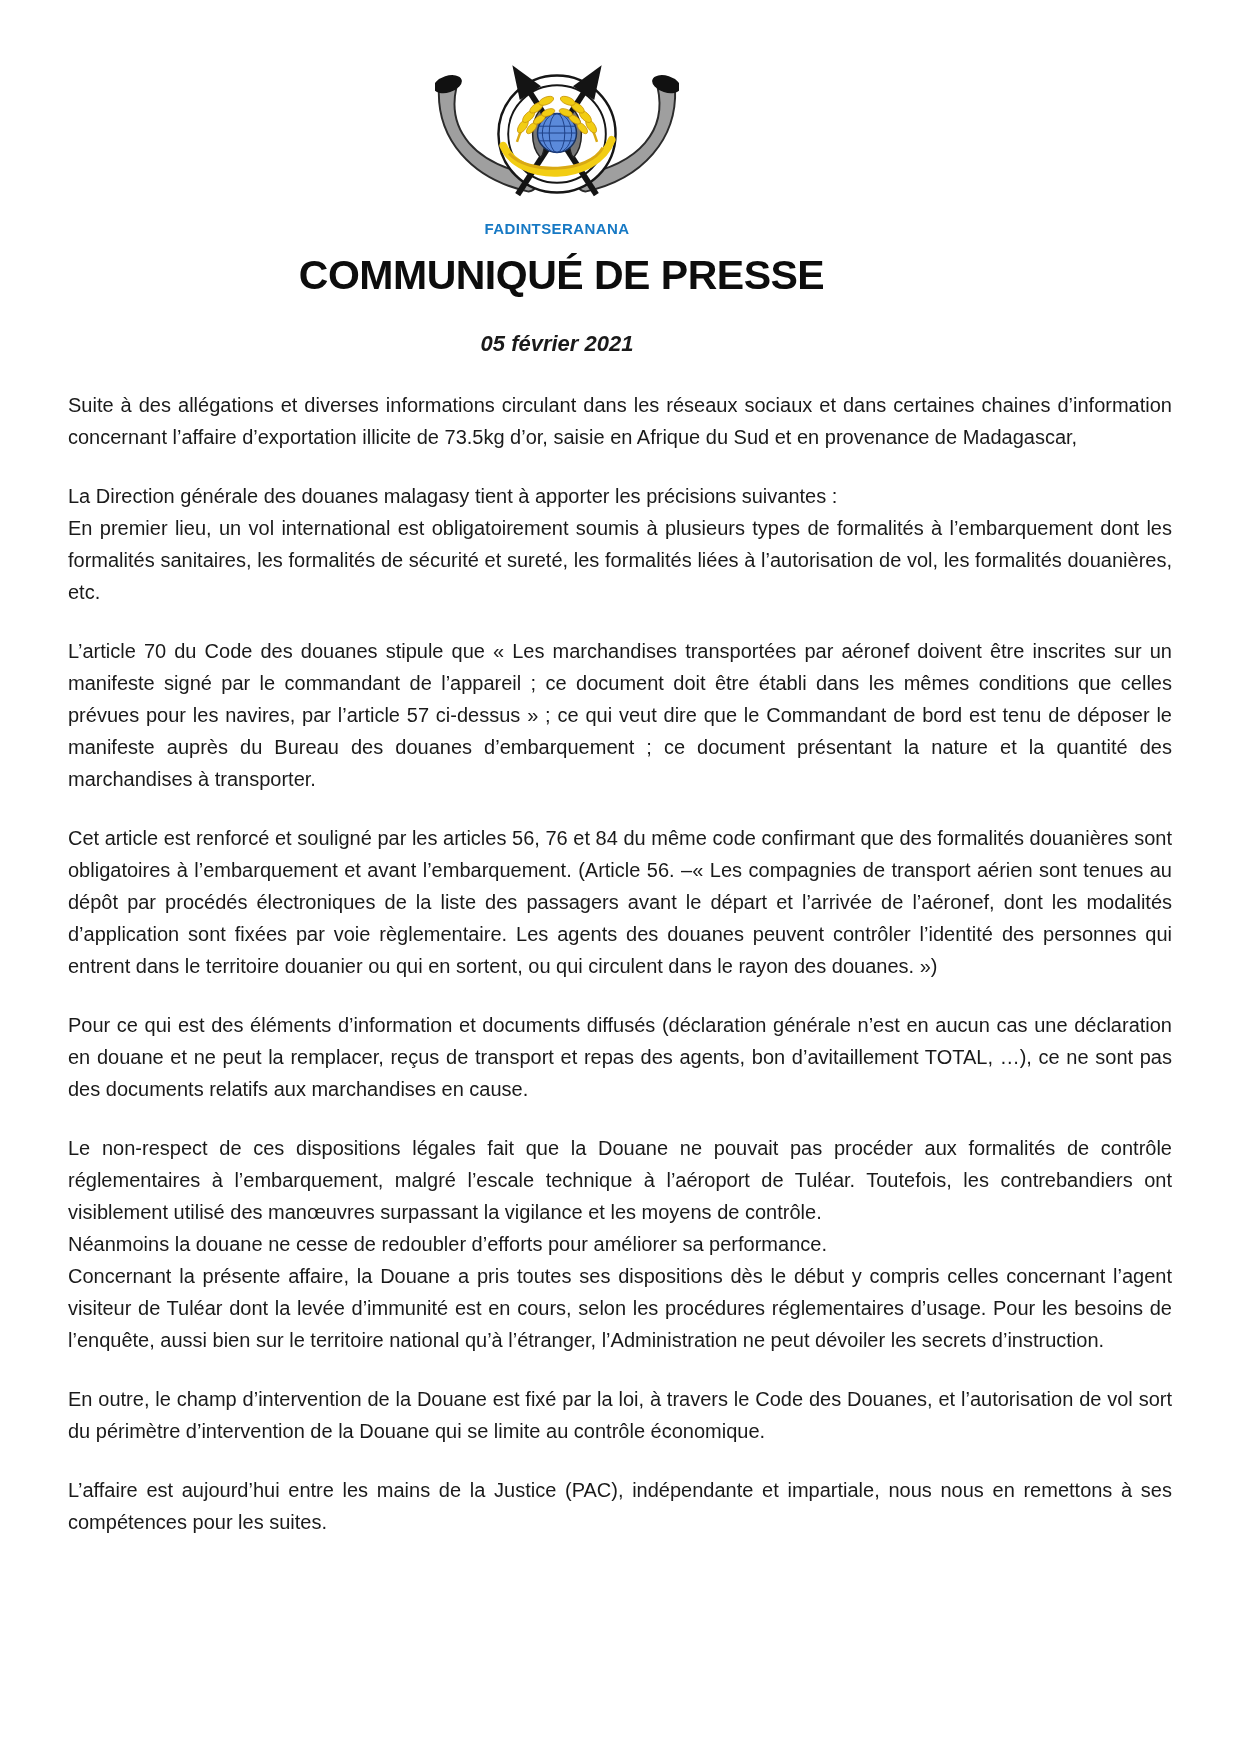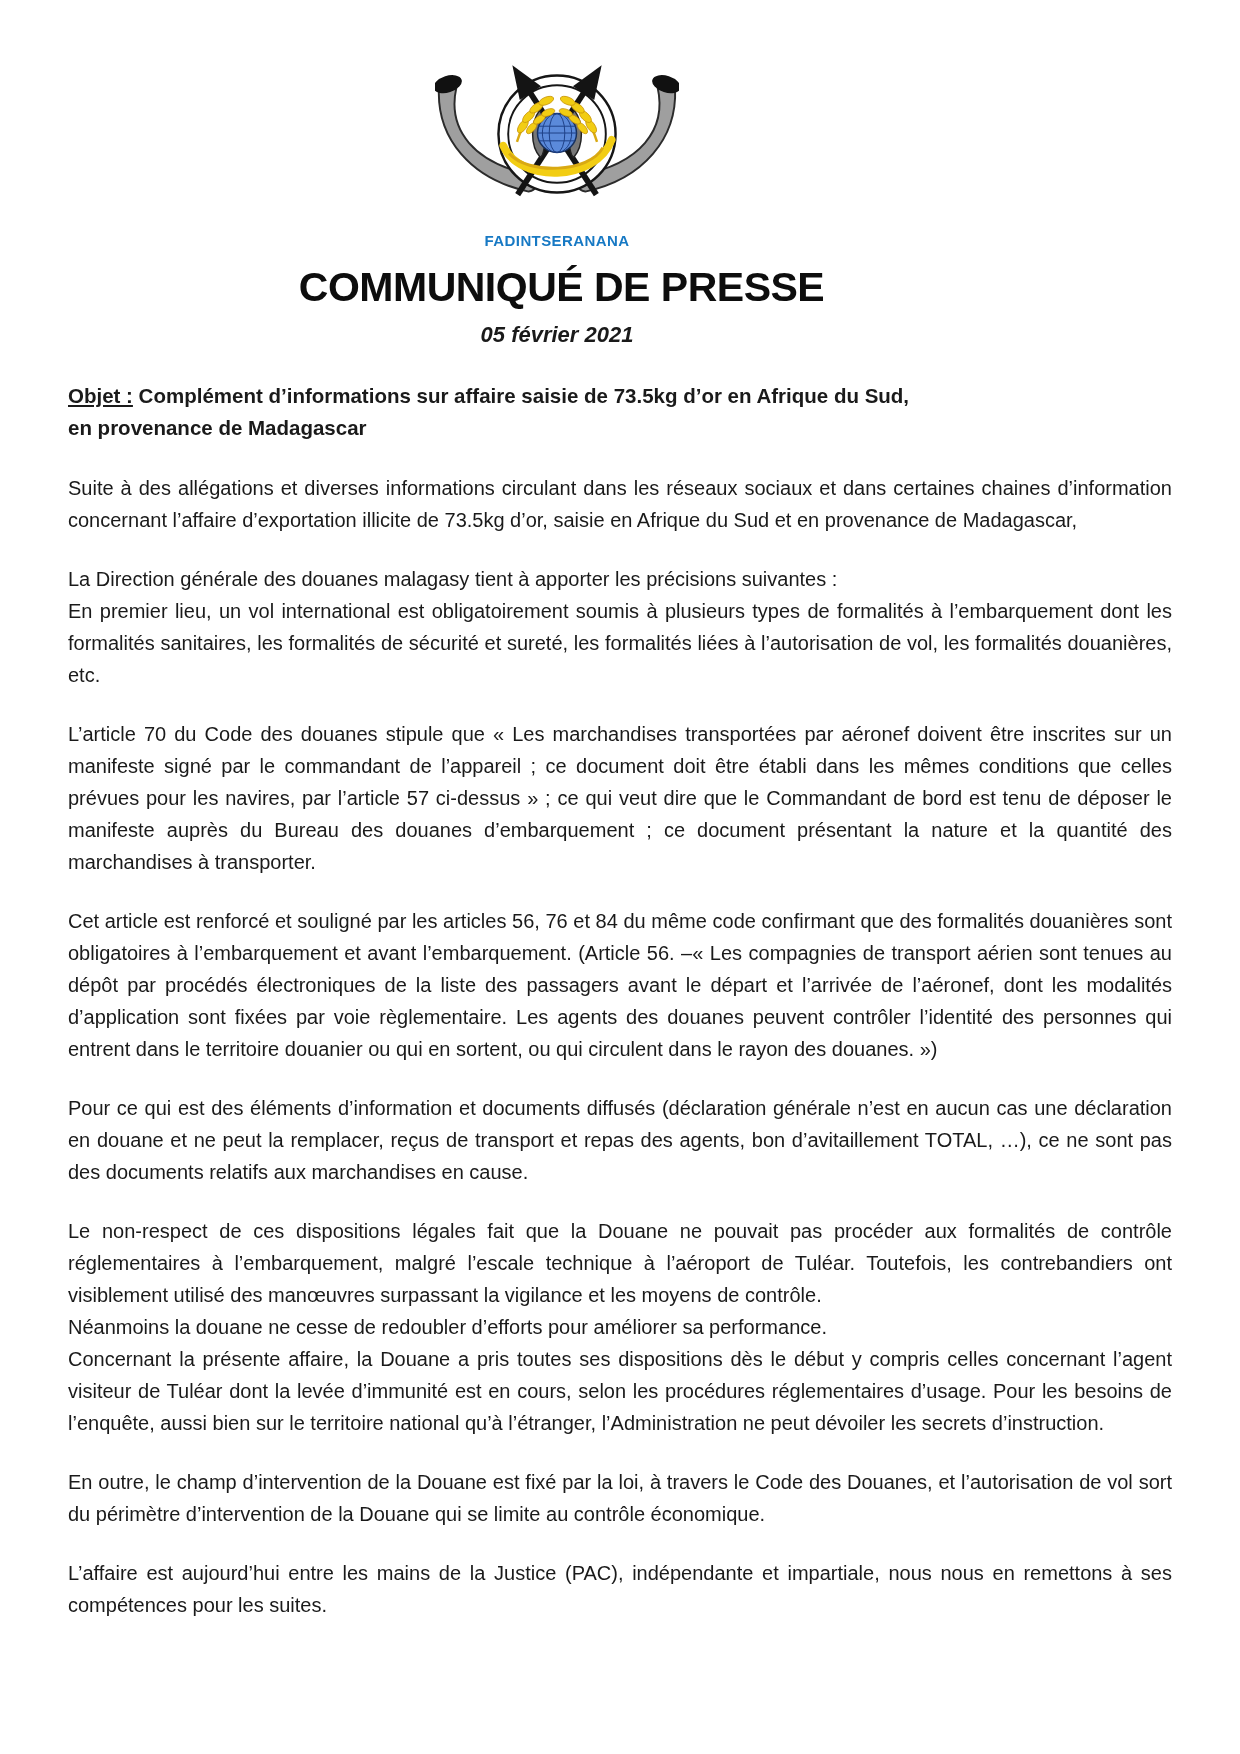--- a/index.html
+++ b/index.html
@@ -13,21 +13,21 @@
     font-family: "Liberation Sans", "DejaVu Sans", sans-serif;
     color: #1a1a1a;
   }
   .header {
     width: 1114px;
     padding-top: 52px;
     text-align: center;
   }
   .logo-wrap { line-height: 0; }
   .org-name {
-    margin-top: 16px;
+    margin-top: 4px;
     font-size: 15px;
     font-weight: bold;
     letter-spacing: 0.4px;
     color: #1779c4;
     line-height: 18px;
   }
   .year-line {
     font-size: 13.5px;
     font-weight: bold;
     color: #2a2a2a;
@@ -38,21 +38,21 @@
   .doc-title {
     margin: 14px 0 0 0;
     font-size: 41px;
     font-weight: bold;
     letter-spacing: -0.5px;
     line-height: 46px;
     color: #0d0d0d;
     padding-left: 9px;
   }
   .doc-date {
-    margin-top: 12px;
+    margin-top: 33px;
     font-size: 22px;
     font-weight: bold;
     font-style: italic;
     line-height: 26px;
   }
   .content {
     margin: 32px 68px 0 68px;
     width: 1104px;
     font-size: 20px;
     line-height: 32px;
@@ -136,22 +136,20 @@
     <div class="org-name">FADINTSERANANA</div>
 
 
     <h1 class="doc-title">COMMUNIQUÉ DE PRESSE</h1>
 
     <div class="doc-date">05 février 2021</div>
   </div>
 
   <div class="content">
 
-    <p class="objet"><span class="objet-label">Objet :</span><span> Complément d’informations sur affaire saisie de 73.5kg d’or en Afrique du Sud,
-en provenance de Madagascar</span></p>
 
     <p class="body-par">Suite à des allégations et diverses informations circulant dans les réseaux sociaux et dans certaines chaines d’information concernant l’affaire d’exportation illicite de 73.5kg d’or, saisie en Afrique du Sud et en provenance de Madagascar,</p>
     <p class="body-par">La Direction générale des douanes malagasy tient à apporter les précisions suivantes :
 En premier lieu, un vol international est obligatoirement soumis à plusieurs types de formalités à l’embarquement dont les formalités sanitaires, les formalités de sécurité et sureté, les formalités liées à l’autorisation de vol, les formalités douanières, etc.</p>
     <p class="body-par">L’article 70 du Code des douanes stipule que « Les marchandises transportées par aéronef doivent être inscrites sur un manifeste signé par le commandant de l’appareil ; ce document doit être établi dans les mêmes conditions que celles prévues pour les navires, par l’article 57 ci-dessus » ; ce qui veut dire que le Commandant de bord est tenu de déposer le manifeste auprès du Bureau des douanes d’embarquement ; ce document présentant la nature et la quantité des marchandises à transporter.</p>
     <p class="body-par">Cet article est renforcé et souligné par les articles 56, 76 et 84 du même code confirmant que des formalités douanières sont obligatoires à l’embarquement et avant l’embarquement.  (Article 56. –«  Les compagnies de transport aérien sont tenues au dépôt par procédés électroniques de la liste des passagers avant le départ et l’arrivée de l’aéronef, dont les modalités d’application sont fixées par voie règlementaire. Les agents des douanes peuvent contrôler l’identité des personnes qui entrent dans le territoire douanier ou qui en sortent, ou qui circulent dans le rayon des douanes. »)</p>
     <p class="body-par">Pour ce qui est des éléments d’information et documents diffusés (déclaration générale  n’est en aucun cas une déclaration en douane et ne peut la remplacer, reçus de transport et repas des agents,  bon d’avitaillement TOTAL, …), ce ne sont pas des documents relatifs aux marchandises en cause.</p>
     <p class="body-par">Le non-respect de ces dispositions légales fait que la Douane ne pouvait pas procéder aux formalités de contrôle réglementaires à l’embarquement, malgré l’escale technique à l’aéroport de Tuléar. Toutefois, les contrebandiers ont visiblement utilisé des manœuvres  surpassant la vigilance et les moyens de contrôle.
 Néanmoins la douane ne cesse de redoubler d’efforts pour améliorer sa performance.
 Concernant la présente affaire, la Douane a pris toutes ses dispositions dès le début y compris celles concernant l’agent visiteur de Tuléar dont la levée d’immunité est en cours, selon les procédures réglementaires d’usage. Pour les besoins de l’enquête, aussi bien sur le territoire national qu’à l’étranger, l’Administration ne peut dévoiler les secrets d’instruction.</p>

